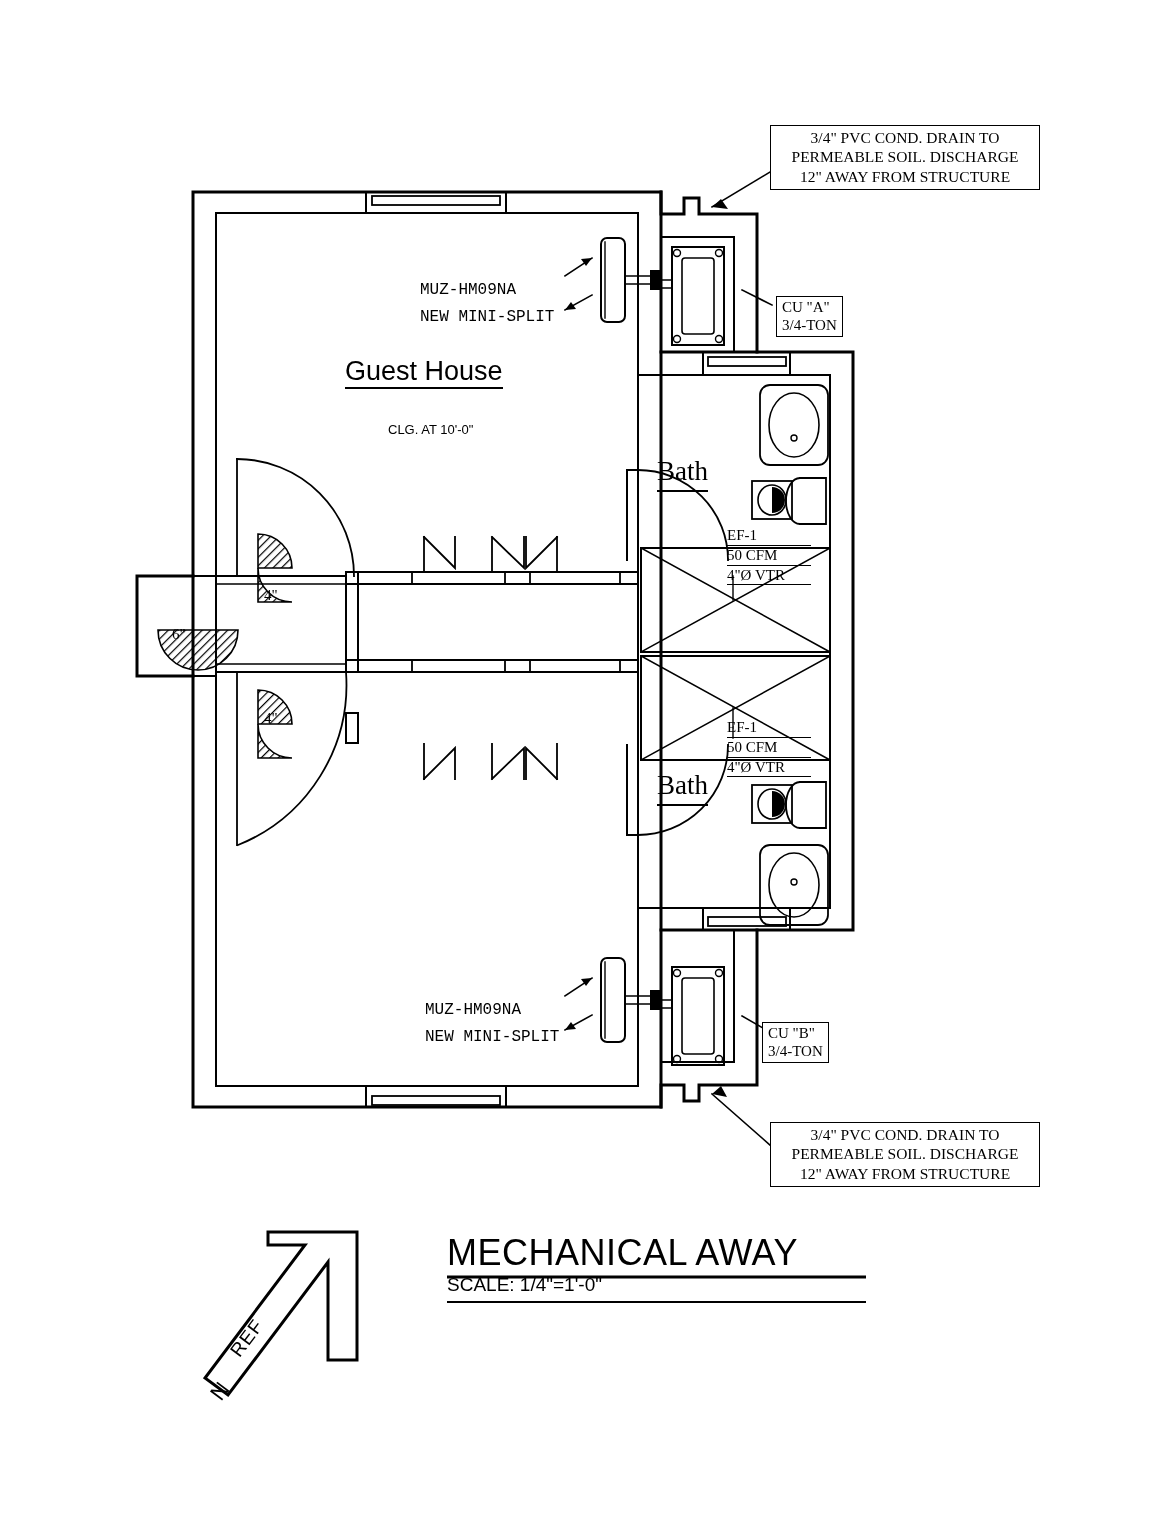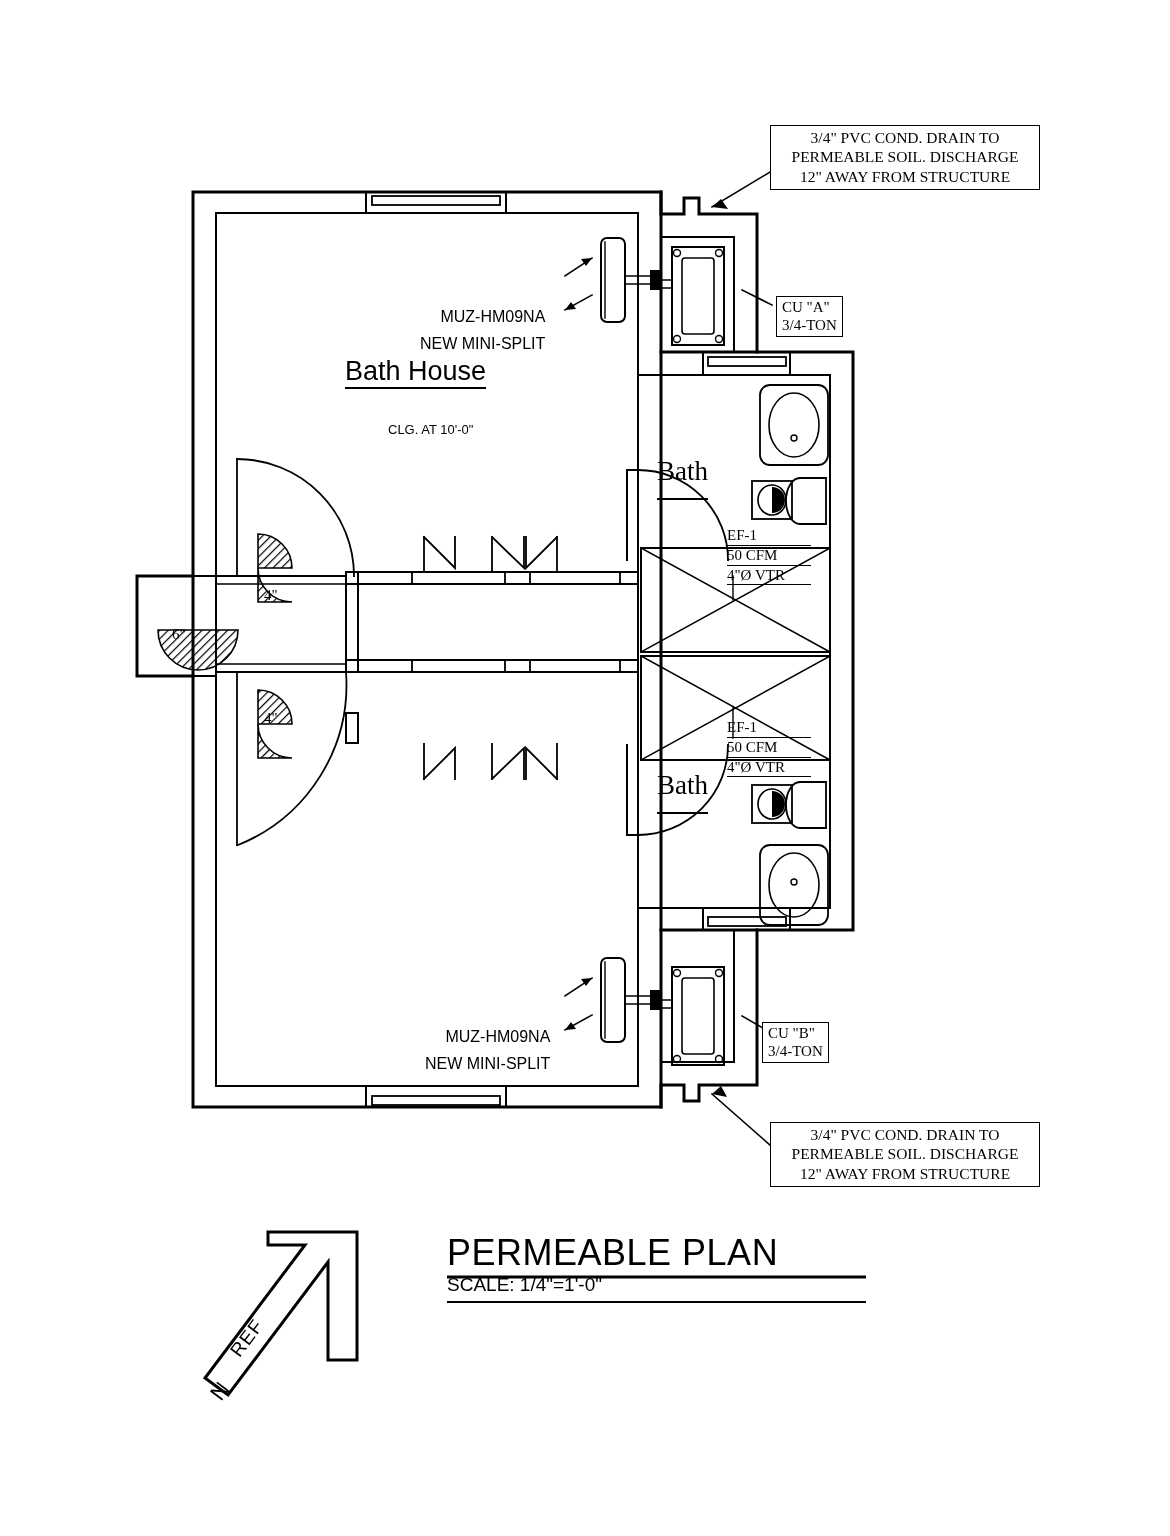--- a/index.html
+++ b/index.html
@@ -67,32 +67,31 @@
   .room-name {
     font-family: "Liberation Sans", sans-serif;
     font-size: 27px;
     border-bottom: 2px solid #000;
     padding-bottom: 1px;
   }
   .room-name-serif {
     font-family: "Liberation Serif", serif;
     font-size: 27px;
     border-bottom: 2px solid #000;
-    padding-bottom: 12px;
+    padding-bottom: 4px;
   }
   .clg {
     font-family: "Liberation Sans", sans-serif;
     font-size: 13px;
   }
   .eqlabel {
-    font-family: Liberation Sans, sans-serif;
+    font-family: Liberation Mono, monospace;
     font-size: 16px;
-    text-align: right;
+    text-align: left;
     line-height: 1.7;
-    margin-top: 26px;
   }
   .dimlabel {
     font-family: "Liberation Serif", serif;
     font-size: 15px;
   }
   .north-ref {
     font-family: "Liberation Sans", sans-serif;
     font-size: 19px;
     letter-spacing: 1px;
   }
@@ -302,21 +301,21 @@
     <span>MUZ-HM09NA</span><br>
     <span>NEW MINI-SPLIT</span>
   </div>
 
   <div class="lbl eqlabel" style="left:425px; top:997px;">
     <span>MUZ-HM09NA</span><br>
     <span>NEW MINI-SPLIT</span>
   </div>
 
   <div class="lbl" style="left:345px; top:356px;">
-    <span class="room-name">Bath House</span>
+    <span class="room-name">Guest House</span>
   </div>
   <div class="lbl clg" style="left:388px; top:423px;">CLG. AT 10'-0"</div>
 
   <div class="lbl" style="left:657px; top:456px;">
     <span class="room-name-serif">Bath</span>
   </div>
   <div class="lbl" style="left:657px; top:770px;">
     <span class="room-name-serif">Bath</span>
   </div>
 
@@ -328,19 +327,19 @@
   <div class="lbl efbox" style="left:727px; top:718px; width:84px;">
     <span class="u">EF-1</span>
     <span class="u">50 CFM</span>
     <span class="u">4"Ø VTR</span>
   </div>
 
   <div class="lbl dimlabel" style="left:264px; top:587px;">4"</div>
   <div class="lbl dimlabel" style="left:172px; top:626px;">6"</div>
   <div class="lbl dimlabel" style="left:264px; top:710px;">4"</div>
 
-  <div class="lbl title-main" style="left:447px; top:1232px;">PERMEABLE PLAN</div>
+  <div class="lbl title-main" style="left:447px; top:1232px;">MECHANICAL AWAY</div>
   <div class="lbl title-scale" style="left:447px; top:1274px;">SCALE: 1/4"=1'-0"</div>
 
   <div class="lbl north-ref" style="left:226px; top:1348px; transform:rotate(-53deg); transform-origin: left top;">REF</div>
   <div class="lbl north-ref" style="left:205px; top:1390px; transform:rotate(-53deg); transform-origin: left top; font-size:22px;">N</div>
 
 </div>
 
 </body></html>

